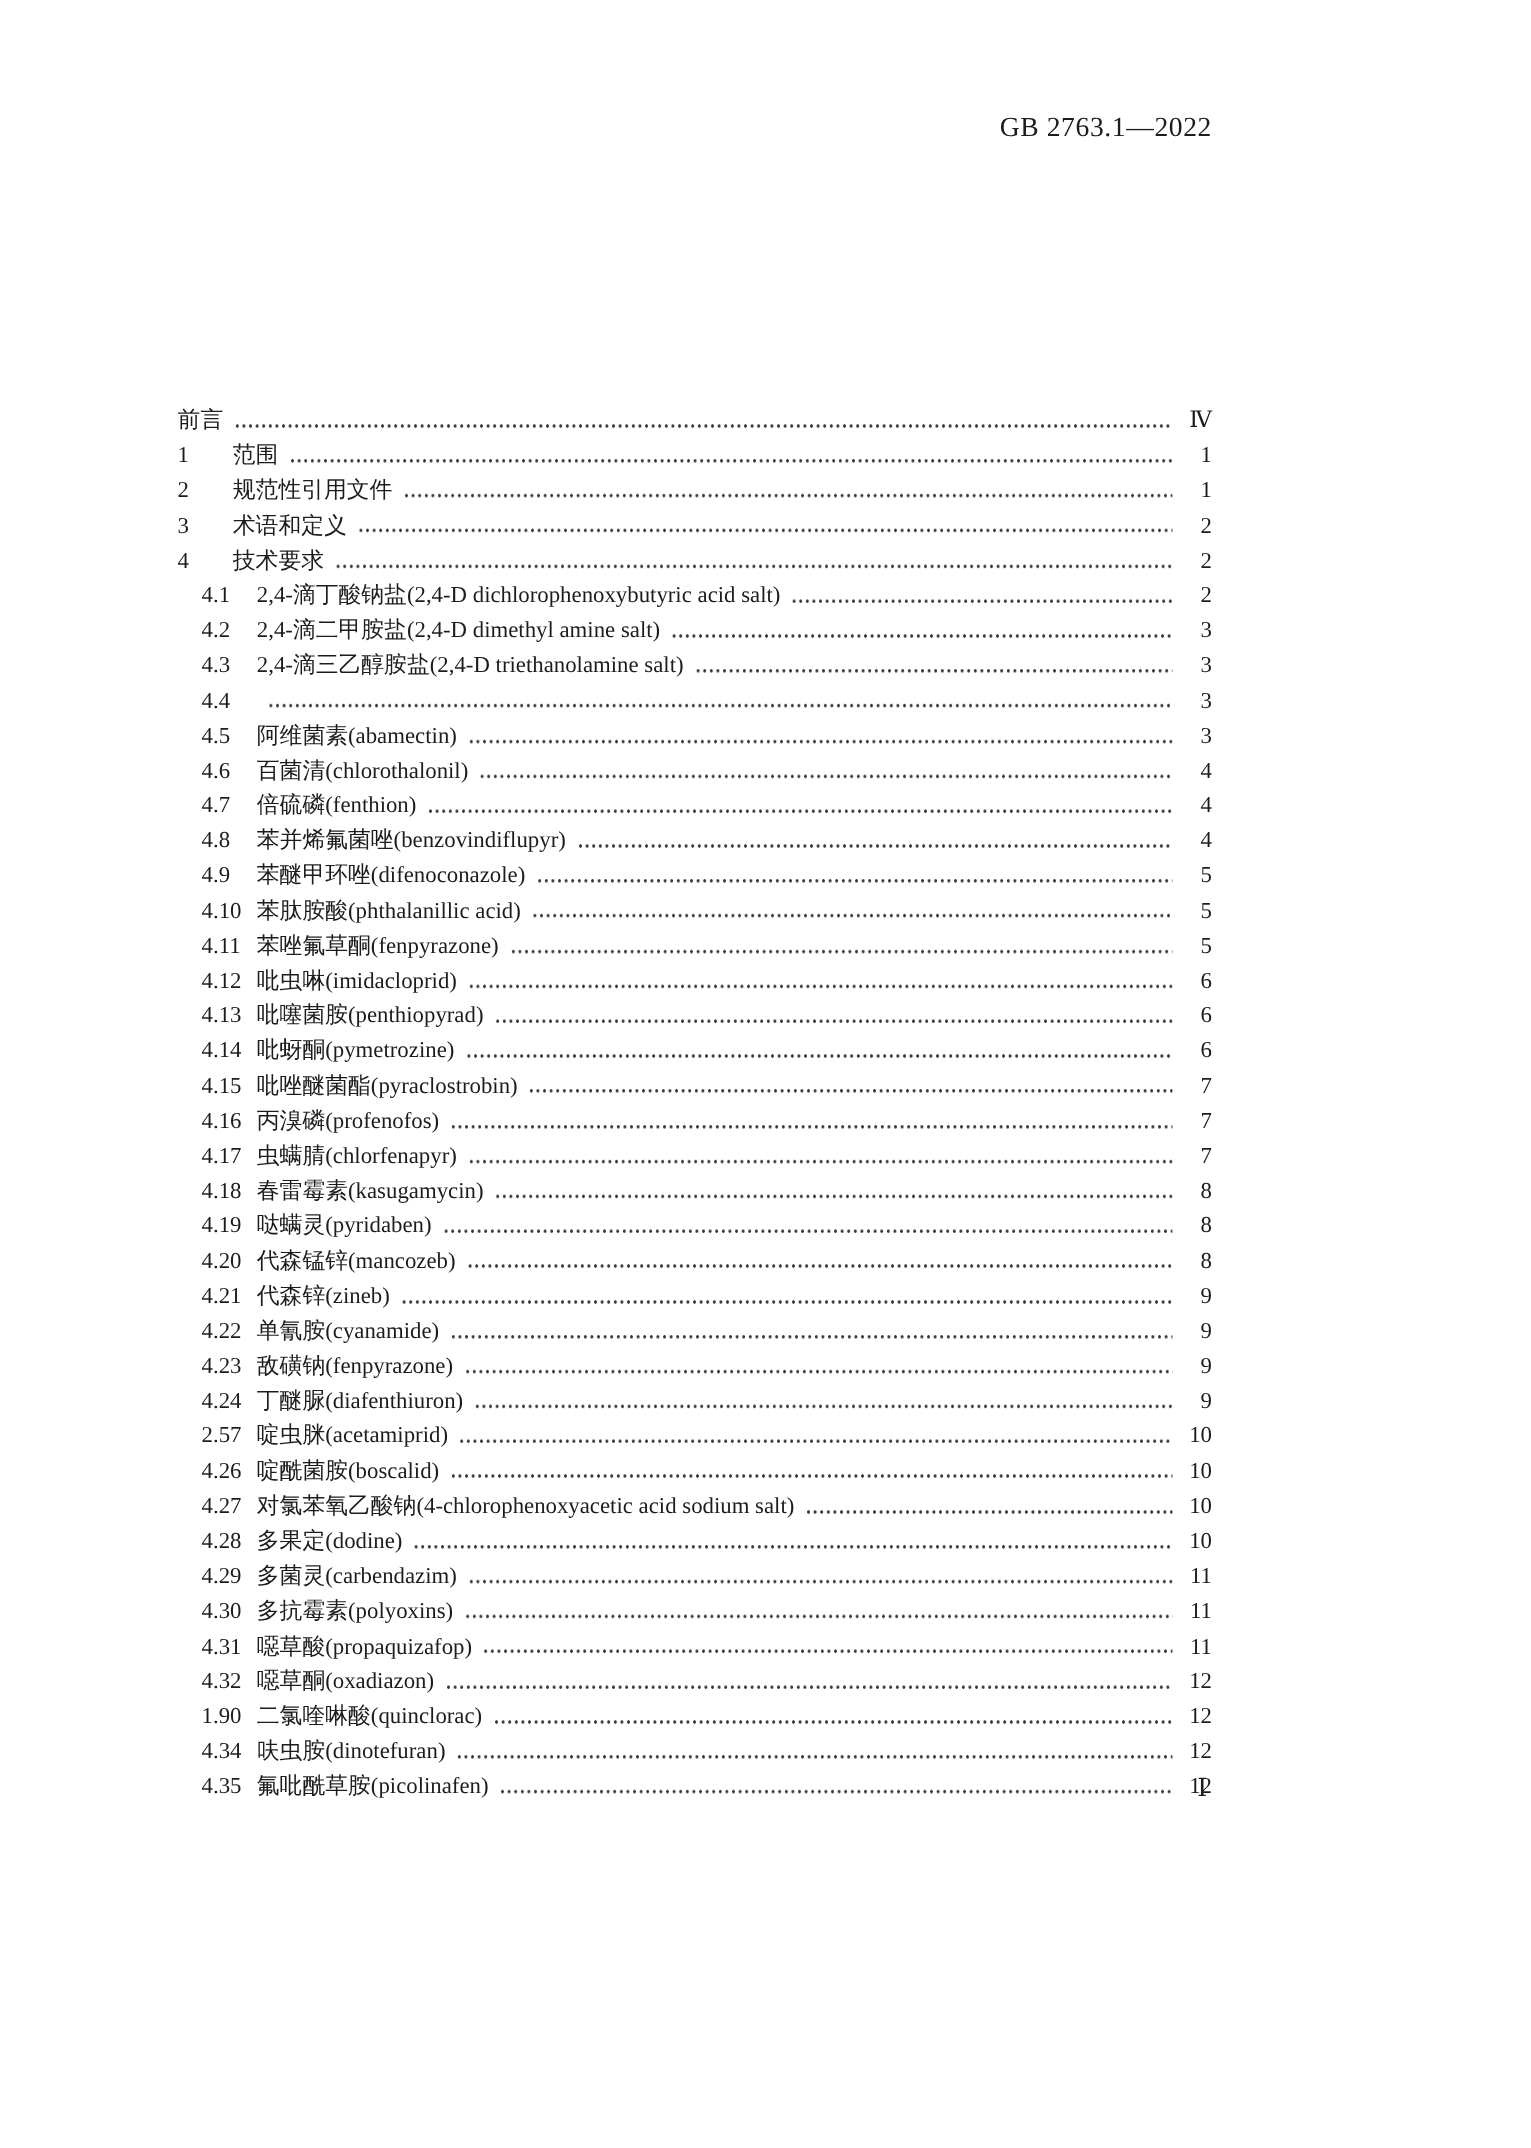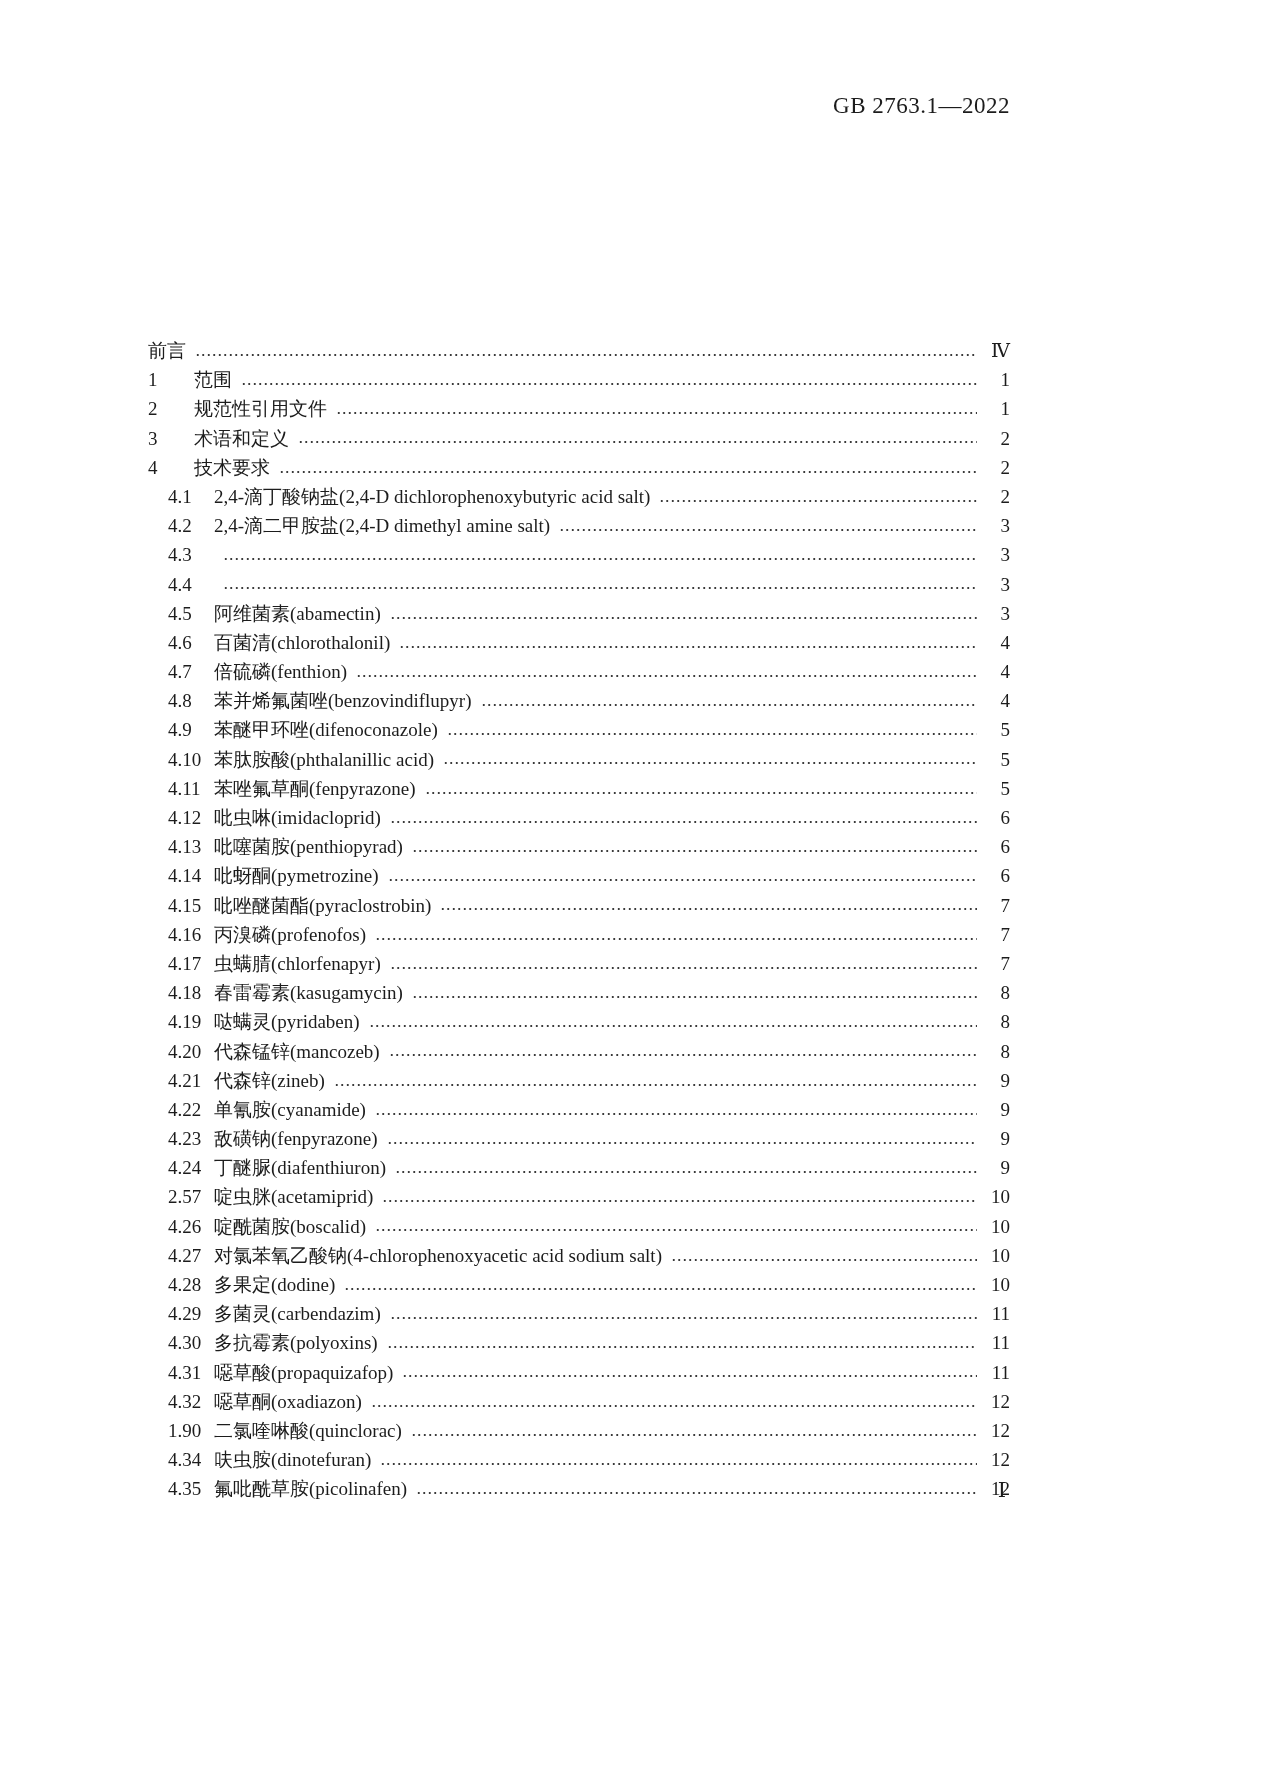--- a/index.html
+++ b/index.html
@@ -129,20 +129,21 @@
         <span class="pg">2</span>
       </div>
       <div class="toc-row sub">
         <span class="num">4.2</span>
         <span class="label">2,4-滴二甲胺盐(2,4-D dimethyl amine salt)</span>
         <span class="leader"></span>
         <span class="pg">3</span>
       </div>
       <div class="toc-row sub">
         <span class="num">4.3</span>
+        <span class="label">2,4-滴三乙醇胺盐(2,4-D triethanolamine salt)</span>
         <span class="leader"></span>
         <span class="pg">3</span>
       </div>
       <div class="toc-row sub">
         <span class="num">4.4</span>
         <span class="leader"></span>
         <span class="pg">3</span>
       </div>
       <div class="toc-row sub">
         <span class="num">4.5</span>

